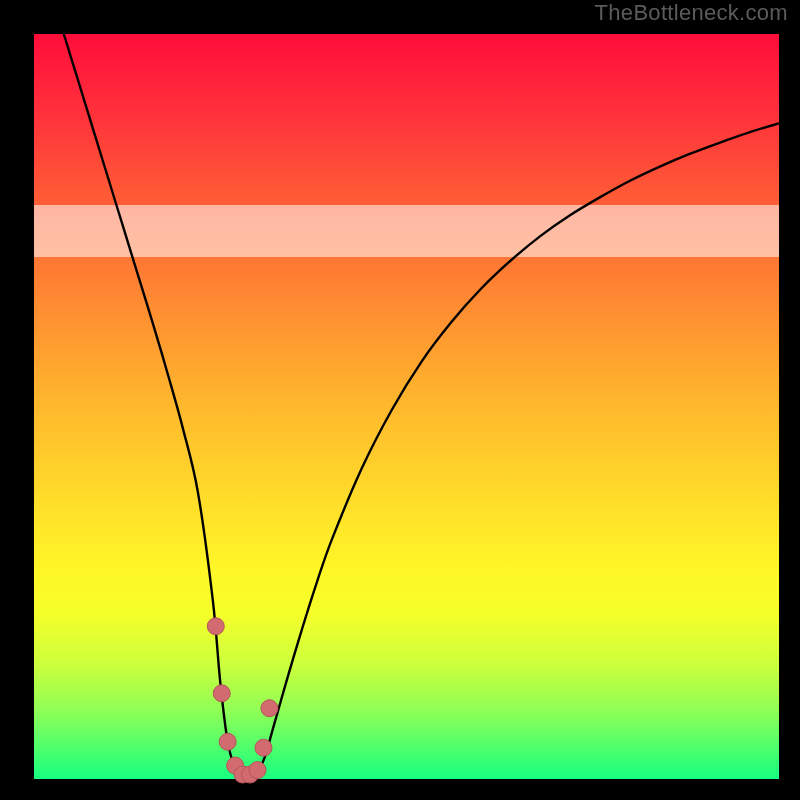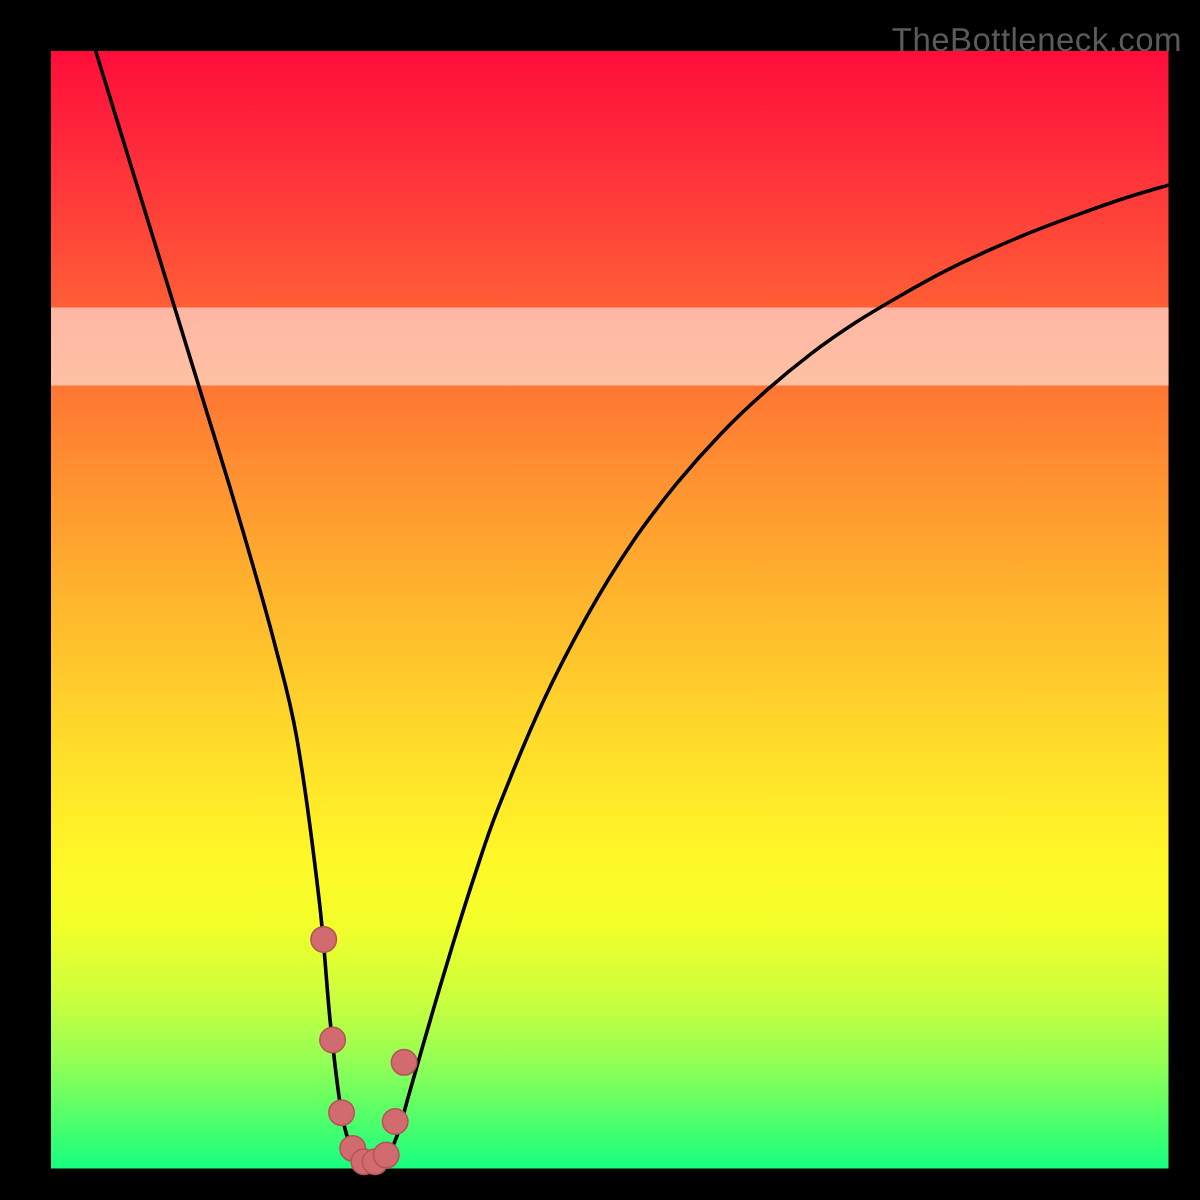--- a/index.html
+++ b/index.html
@@ -40,21 +40,21 @@
     );
   }
   .legal-band {
     position: absolute;
     left: 0;
     right: 0;
     background: rgba(255,255,255,0.55);
   }
   .watermark {
     position: absolute;
-    top: 14px;
+    top: 0;
     right: 12px;
     color: #5b5b5b;
     font-size: 22px;
     font-weight: 500;
     letter-spacing: 0.3px;
     user-select: none;
   }
   svg.curve {
     position: absolute;
     left: 0;

